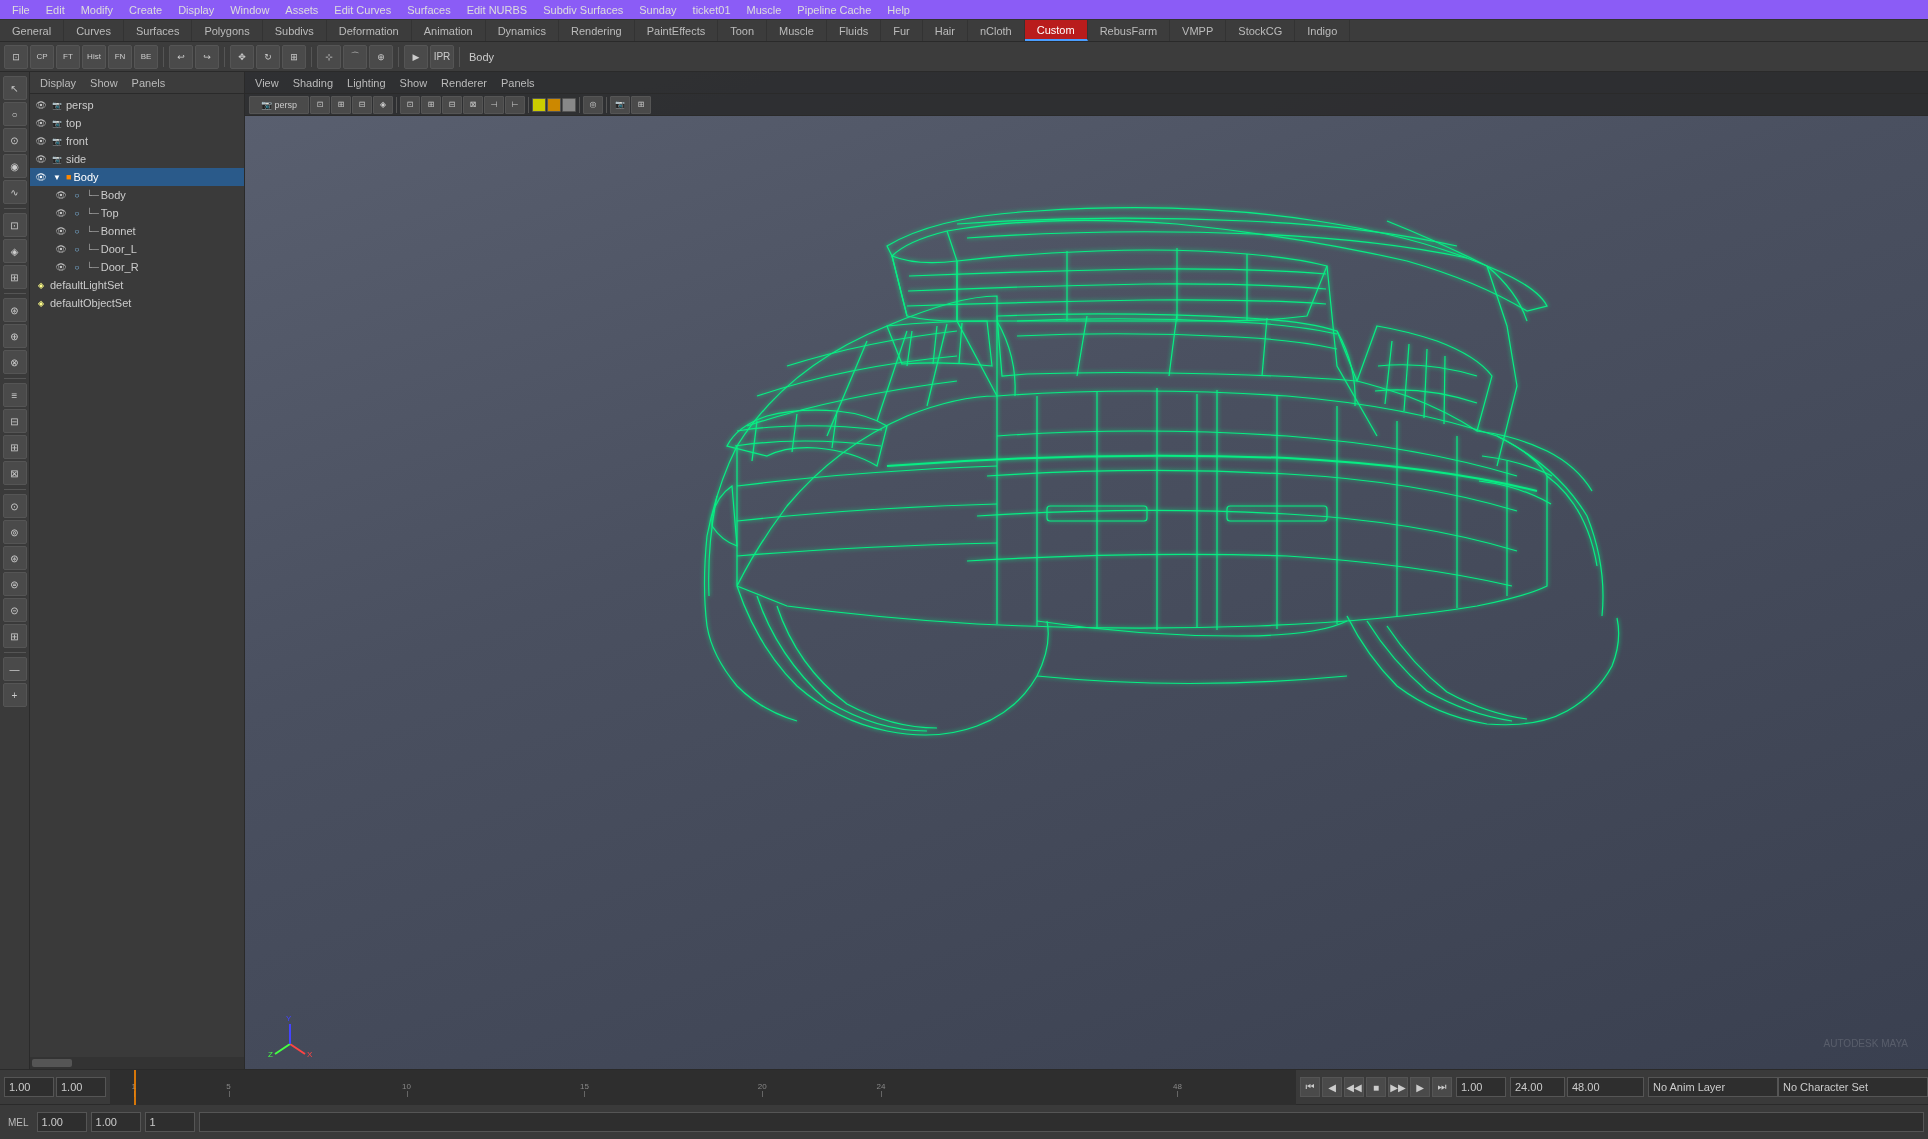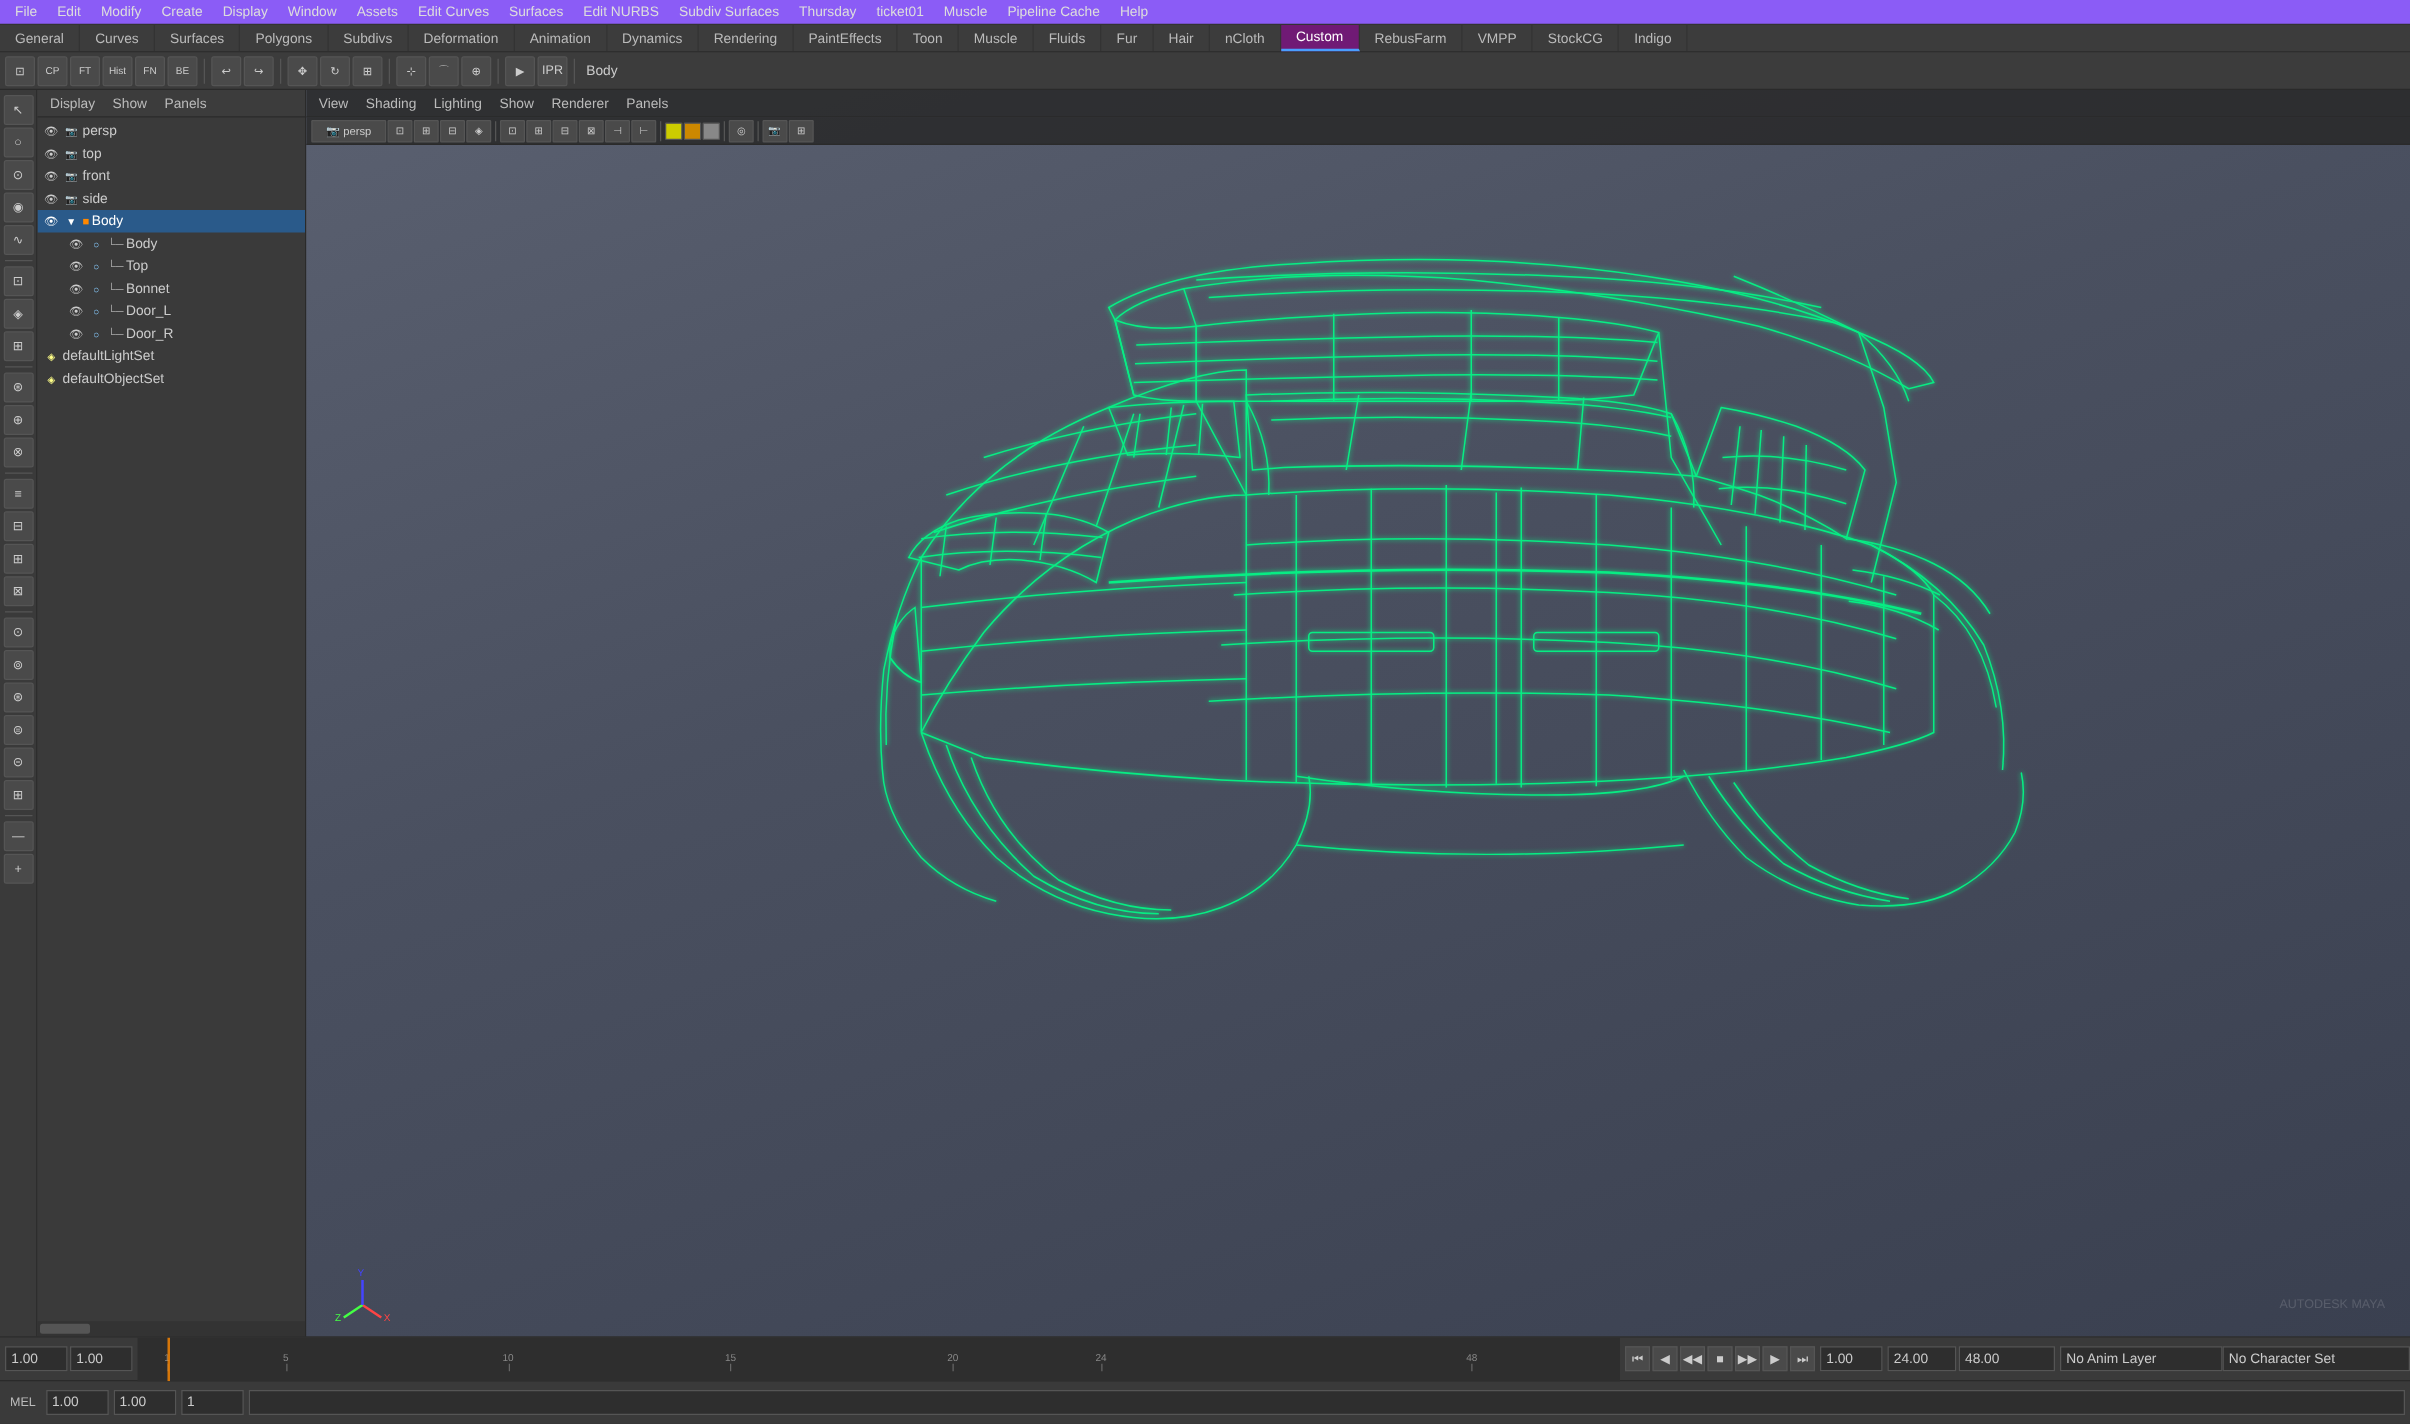--- a/index.html
+++ b/index.html
@@ -42,21 +42,21 @@
       padding: 3px 12px;
       cursor: pointer;
       color: #bbb;
       font-size: 11px;
       height: 100%;
       display: flex;
       align-items: center;
       border-right: 1px solid #333;
     }
     .tab-item.active {
-      background: #701a75;
+      background: #b91c1c;
       color: #fff;
       border-bottom: 2px solid #4a9eff;
     }
 
     
     #toolbar {
       height: 30px;
       background: #3c3c3c;
       display: flex;
       align-items: center;
@@ -396,21 +396,21 @@
   <span class="menu-item">Edit</span>
   <span class="menu-item">Modify</span>
   <span class="menu-item">Create</span>
   <span class="menu-item">Display</span>
   <span class="menu-item">Window</span>
   <span class="menu-item">Assets</span>
   <span class="menu-item">Edit Curves</span>
   <span class="menu-item">Surfaces</span>
   <span class="menu-item">Edit NURBS</span>
   <span class="menu-item">Subdiv Surfaces</span>
-  <span class="menu-item">Thursday</span>
+  <span class="menu-item">Sunday</span>
   <span class="menu-item">ticket01</span>
   <span class="menu-item">Muscle</span>
   <span class="menu-item">Pipeline Cache</span>
   <span class="menu-item">Help</span>
 </div>
 
 <div id="tab-bar">
   <div class="tab-item">General</div>
   <div class="tab-item">Curves</div>
   <div class="tab-item">Surfaces</div>

